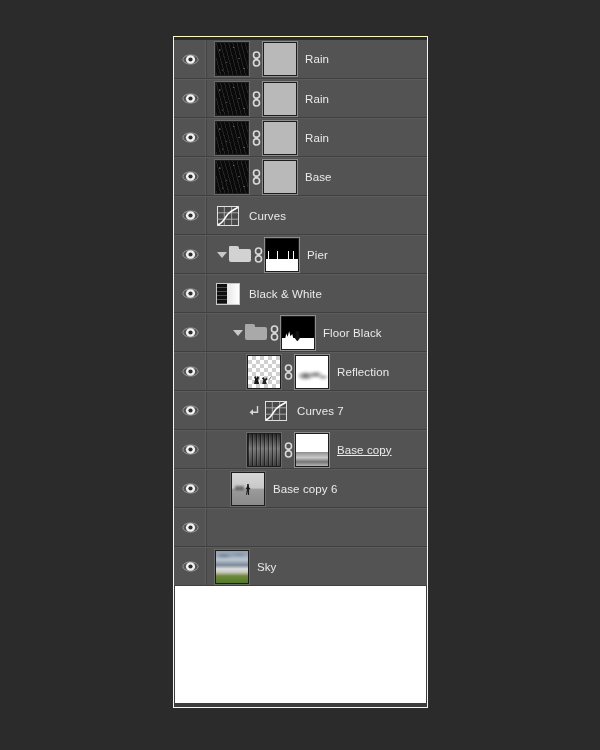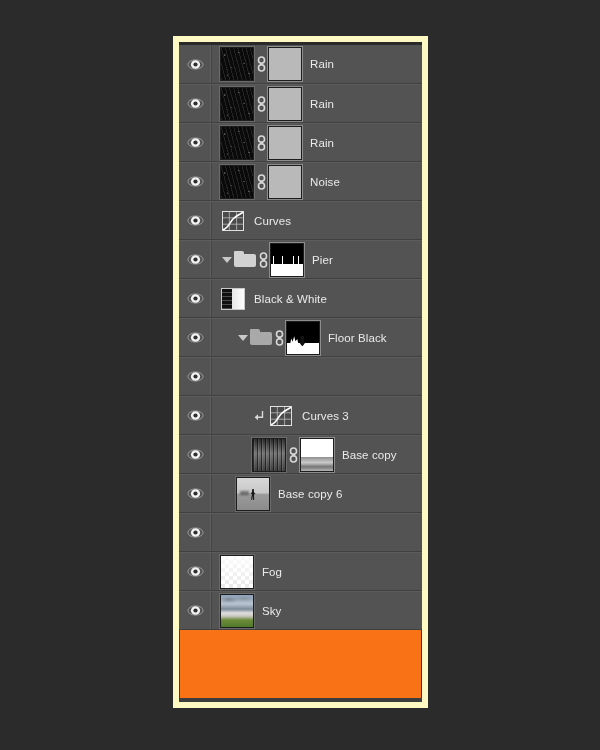--- a/index.html
+++ b/index.html
@@ -9,22 +9,22 @@
     font-family:"Liberation Sans", sans-serif;
     overflow:hidden;
   }
   #root{position:relative;width:600px;height:750px;}
 
   
   .panel{
     position:absolute;
     left:173px; top:36px;
     width:255px; height:672px;
-    background:#f97316;
-    border:6px solid #fef9c3;
+    background:#ffffff;
+    border:1px solid #fef9c3;
     box-sizing:border-box;
     box-shadow:0 0 0 1px #3a3a3a inset;
   }
   .panel-top-edge{
     position:absolute;left:0;top:0;width:100%;height:3px;
     background:#2a2a2a;
   }
   .panel-bottom-edge{
     position:absolute;left:0;bottom:0;width:100%;height:4px;
     background:#3d3d3d;
@@ -290,21 +290,21 @@
 
   
   .label{
     color:#eaeaea;
     font-size:11.5px;
     line-height:14px;
     white-space:nowrap;
     margin-left:8px;
     letter-spacing:.1px;
   }
-  .label.underline{}
+  .label.underline{text-decoration:underline;}
 </style>
 </head>
 <body>
 
 <div id="root">
 
   <div class="panel">
     <div class="panel-top-edge"></div>
     <div class="rows" id="rows">
         <div class="row">
@@ -393,21 +393,21 @@
             <div class="ind" style="width: 8px;"></div>
             <div class="thumb tx-darknoise"></div>
             <div class="link-icon">
               <svg width="11" height="16" viewBox="0 0 11 16">
                 <rect x="2.5" y="1" width="6" height="6.2" rx="3" fill="none" stroke="#d8d8d8" stroke-width="1.6"></rect>
                 <rect x="2.5" y="8.8" width="6" height="6.2" rx="3" fill="none" stroke="#d8d8d8" stroke-width="1.6"></rect>
                 <rect x="4.2" y="6.6" width="2.6" height="2.8" fill="#d8d8d8"></rect>
               </svg>
             </div>
             <div class="thumb tx-graynoise mask"></div>
-            <span class="label">Noise</span>
+            <span class="label">Base</span>
           </div>
         </div>
         <div class="row">
           <div class="eye-cell">
             <span class="eye">
               <svg width="17" height="11" viewBox="0 0 17 11">
                 <ellipse cx="8.5" cy="5.5" rx="7.6" ry="4.6" fill="none" stroke="#9a9a9a" stroke-width="1"></ellipse>
                 <ellipse cx="8.5" cy="5.5" rx="4.6" ry="4.3" fill="#f2f2f2"></ellipse>
                 <circle cx="8.5" cy="5.5" r="2.1" fill="#2e2e2e"></circle>
               </svg>
@@ -506,20 +506,39 @@
         <div class="row">
           <div class="eye-cell">
             <span class="eye">
               <svg width="17" height="11" viewBox="0 0 17 11">
                 <ellipse cx="8.5" cy="5.5" rx="7.6" ry="4.6" fill="none" stroke="#9a9a9a" stroke-width="1"></ellipse>
                 <ellipse cx="8.5" cy="5.5" rx="4.6" ry="4.3" fill="#f2f2f2"></ellipse>
                 <circle cx="8.5" cy="5.5" r="2.1" fill="#2e2e2e"></circle>
               </svg>
             </span>
           </div>
+          <div class="content">
+            <div class="ind" style="width: 40px;"></div>
+            <div class="thumb checker figure-over">
+              <div style="position: absolute; left: 14%; top: 48%; width: 64%; height: 36%;"><svg width="100%" height="100%" viewBox="0 0 40 20" preserveAspectRatio="none">
+                  <path d="M4 19 L6 11 L4 7 L7 5 L9 9 L11 5 L14 8 L12 12 L14 19 Z" fill="#1a1a1a"></path>
+                  <path d="M20 19 L22 12 L19 9 L23 7 L25 11 L28 8 L30 11 L27 14 L29 19 Z" fill="#232323"></path>
+                  <path d="M33 12 L38 6" stroke="#2a2a2a" stroke-width="1.2"></path>
+                </svg></div>
+            </div>
+            <div class="link-icon">
+              <svg width="11" height="16" viewBox="0 0 11 16">
+                <rect x="2.5" y="1" width="6" height="6.2" rx="3" fill="none" stroke="#d8d8d8" stroke-width="1.6"></rect>
+                <rect x="2.5" y="8.8" width="6" height="6.2" rx="3" fill="none" stroke="#d8d8d8" stroke-width="1.6"></rect>
+                <rect x="4.2" y="6.6" width="2.6" height="2.8" fill="#d8d8d8"></rect>
+              </svg>
+            </div>
+            <div class="thumb tx-maskreflect mask"></div>
+            <span class="label">Reflection</span>
+          </div>
         </div>
         <div class="row">
           <div class="eye-cell">
             <span class="eye">
               <svg width="17" height="11" viewBox="0 0 17 11">
                 <ellipse cx="8.5" cy="5.5" rx="7.6" ry="4.6" fill="none" stroke="#9a9a9a" stroke-width="1"></ellipse>
                 <ellipse cx="8.5" cy="5.5" rx="4.6" ry="4.3" fill="#f2f2f2"></ellipse>
                 <circle cx="8.5" cy="5.5" r="2.1" fill="#2e2e2e"></circle>
               </svg>
             </span>
@@ -532,21 +551,21 @@
                 <path d="M5 5.2 L1.6 8.2 L5 11.2 Z" fill="#d8d8d8"></path>
               </svg>
             </div>
             <div class="adj-icon">
               <svg width="22" height="20" viewBox="0 0 22 20">
                 <rect x="0.5" y="0.5" width="21" height="19" fill="#4a4a4a" stroke="#e0e0e0" stroke-width="1"></rect>
                 <path d="M0.5 6.8 H21.5 M0.5 13.2 H21.5 M7.3 0.5 V19.5 M14.6 0.5 V19.5" stroke="#cfcfcf" stroke-width="0.8" opacity="0.85"></path>
                 <path d="M1 18.6 C6 18 8 11 11 8 C14 5 18 3 21 1.4" stroke="#ffffff" stroke-width="1.6" fill="none"></path>
               </svg>
             </div>
-            <span class="label">Curves 3</span>
+            <span class="label">Curves 7</span>
           </div>
         </div>
         <div class="row">
           <div class="eye-cell">
             <span class="eye">
               <svg width="17" height="11" viewBox="0 0 17 11">
                 <ellipse cx="8.5" cy="5.5" rx="7.6" ry="4.6" fill="none" stroke="#9a9a9a" stroke-width="1"></ellipse>
                 <ellipse cx="8.5" cy="5.5" rx="4.6" ry="4.3" fill="#f2f2f2"></ellipse>
                 <circle cx="8.5" cy="5.5" r="2.1" fill="#2e2e2e"></circle>
               </svg>
@@ -598,36 +617,20 @@
             <span class="eye">
               <svg width="17" height="11" viewBox="0 0 17 11">
                 <ellipse cx="8.5" cy="5.5" rx="7.6" ry="4.6" fill="none" stroke="#9a9a9a" stroke-width="1"></ellipse>
                 <ellipse cx="8.5" cy="5.5" rx="4.6" ry="4.3" fill="#f2f2f2"></ellipse>
                 <circle cx="8.5" cy="5.5" r="2.1" fill="#2e2e2e"></circle>
               </svg>
             </span>
           </div>
           <div class="content">
             <div class="ind" style="width: 8px;"></div>
-            <div class="thumb checker tx-fog"></div>
-            <span class="label">Fog</span>
-          </div>
-        </div>
-        <div class="row">
-          <div class="eye-cell">
-            <span class="eye">
-              <svg width="17" height="11" viewBox="0 0 17 11">
-                <ellipse cx="8.5" cy="5.5" rx="7.6" ry="4.6" fill="none" stroke="#9a9a9a" stroke-width="1"></ellipse>
-                <ellipse cx="8.5" cy="5.5" rx="4.6" ry="4.3" fill="#f2f2f2"></ellipse>
-                <circle cx="8.5" cy="5.5" r="2.1" fill="#2e2e2e"></circle>
-              </svg>
-            </span>
-          </div>
-          <div class="content">
-            <div class="ind" style="width: 8px;"></div>
             <div class="thumb tx-sky"></div>
             <span class="label">Sky</span>
           </div>
         </div>
       </div>
     <div class="panel-bottom-edge"></div>
   </div>
 
 </div>
 

